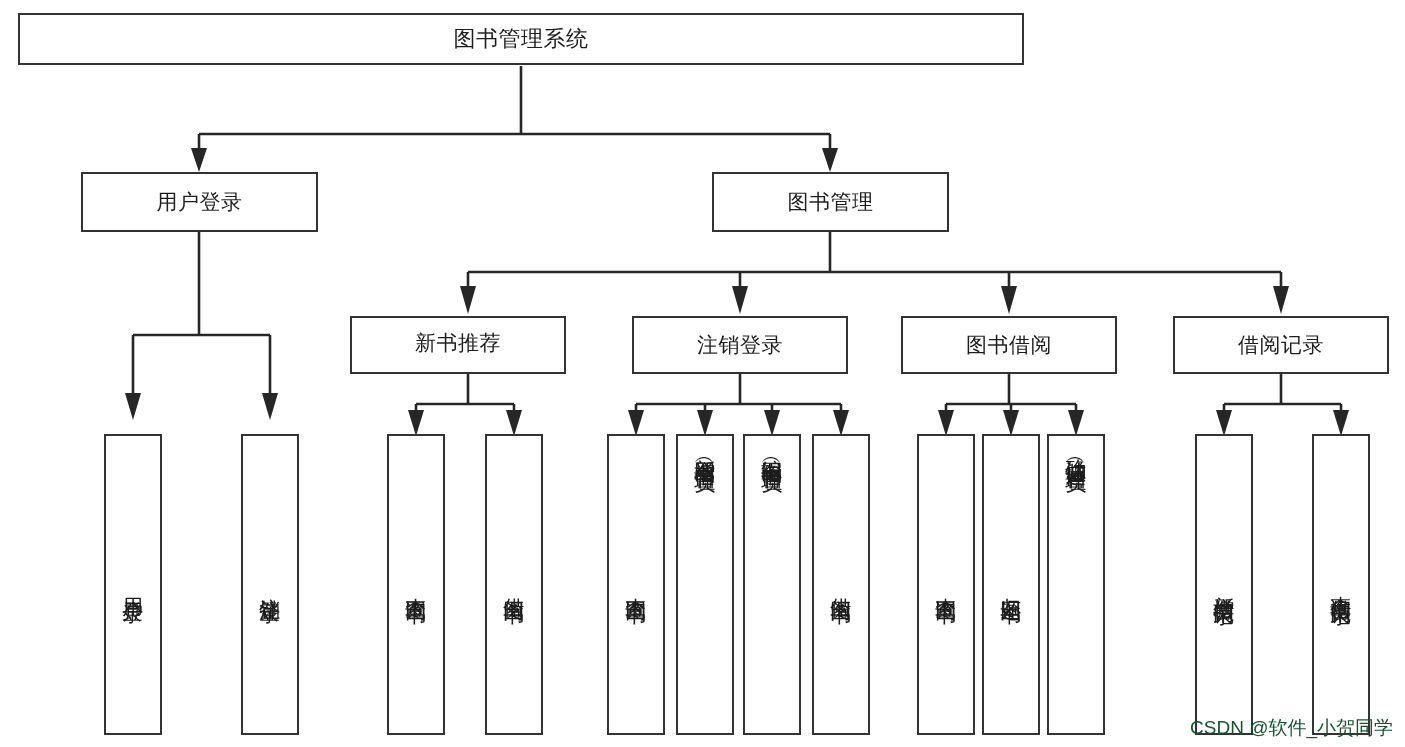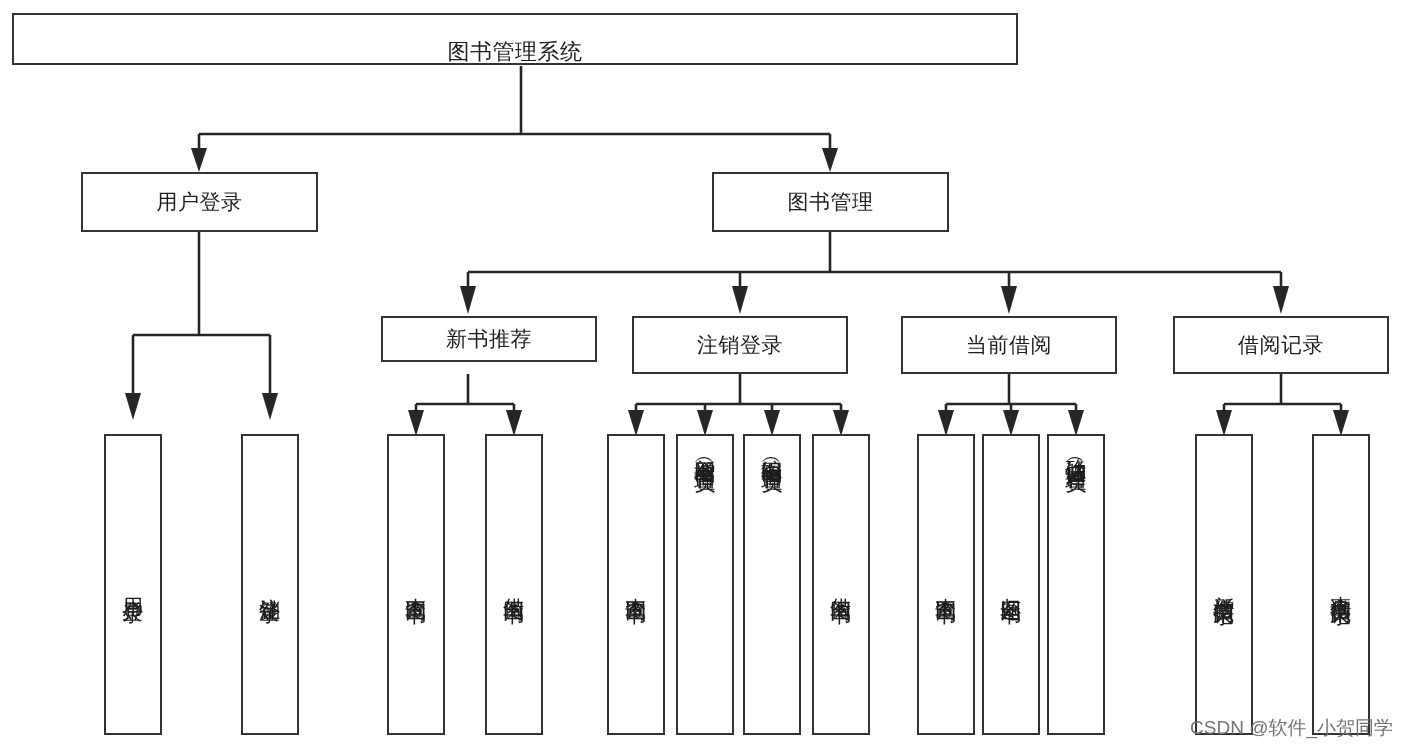--- a/index.html
+++ b/index.html
@@ -77,21 +77,21 @@
     letter-spacing: 2px;
     white-space: nowrap;
   }
   
   #watermark {
     position: absolute;
     right: 12px;
     bottom: 6px;
     z-index: 3;
     font-size: 19px;
-    color: #737373;
+    color: #14532d;
     white-space: nowrap;
     font-family: "Liberation Sans", "DejaVu Sans", sans-serif;
   }
 </style>
 </head>
 <body>
 
 <div id="canvas">
 
   <svg id="wires" viewBox="0 0 1405 747" xmlns="http://www.w3.org/2000/svg">
@@ -149,42 +149,42 @@
     <polygon class="arrowhead" points="1068,410 1084,410 1076,436"></polygon>
 
     <line x1="1281" y1="374" x2="1281" y2="404"></line>
     <line x1="1224" y1="404" x2="1341" y2="404"></line>
     <line x1="1224" y1="404" x2="1224" y2="412"></line>
     <line x1="1341" y1="404" x2="1341" y2="412"></line>
     <polygon class="arrowhead" points="1216,410 1232,410 1224,436"></polygon>
     <polygon class="arrowhead" points="1333,410 1349,410 1341,436"></polygon>
   </svg>
 
-  <div class="node root" style="left:12px; top:13px; width:1006px; height:52px;align-items:flex-end;">
+  <div class="node root" style="left:18px; top:13px; width:1006px; height:52px;">
     <span class="label">图书管理系统</span>
   </div>
 
   <div class="node" style="left:81px; top:172px; width:237px; height:60px;">
     <span class="label">用户登录</span>
   </div>
 
   <div class="node" style="left:712px; top:172px; width:237px; height:60px;align-items:center;">
     <span class="label">图书管理</span>
   </div>
 
-  <div class="node" style="left:381px; top:316px; width:216px; height:46px;">
+  <div class="node" style="left:350px; top:316px; width:216px; height:58px;font-family:Liberation Mono, monospace;">
     <span class="label">新书推荐</span>
   </div>
 
   <div class="node" style="left:632px; top:316px; width:216px; height:58px;">
     <span class="label">注销登录</span>
   </div>
 
   <div class="node" style="left:901px; top:316px; width:216px; height:58px;">
-    <span class="label">当前借阅</span>
+    <span class="label">图书借阅</span>
   </div>
 
   <div class="node" style="left:1173px; top:316px; width:216px; height:58px;justify-content:center;">
     <span class="label">借阅记录</span>
   </div>
 
   <div class="node leaf centered" style="left:104px; top:434px; width:58px; height:301px;">
     <span class="label">用户登录</span>
   </div>
 

